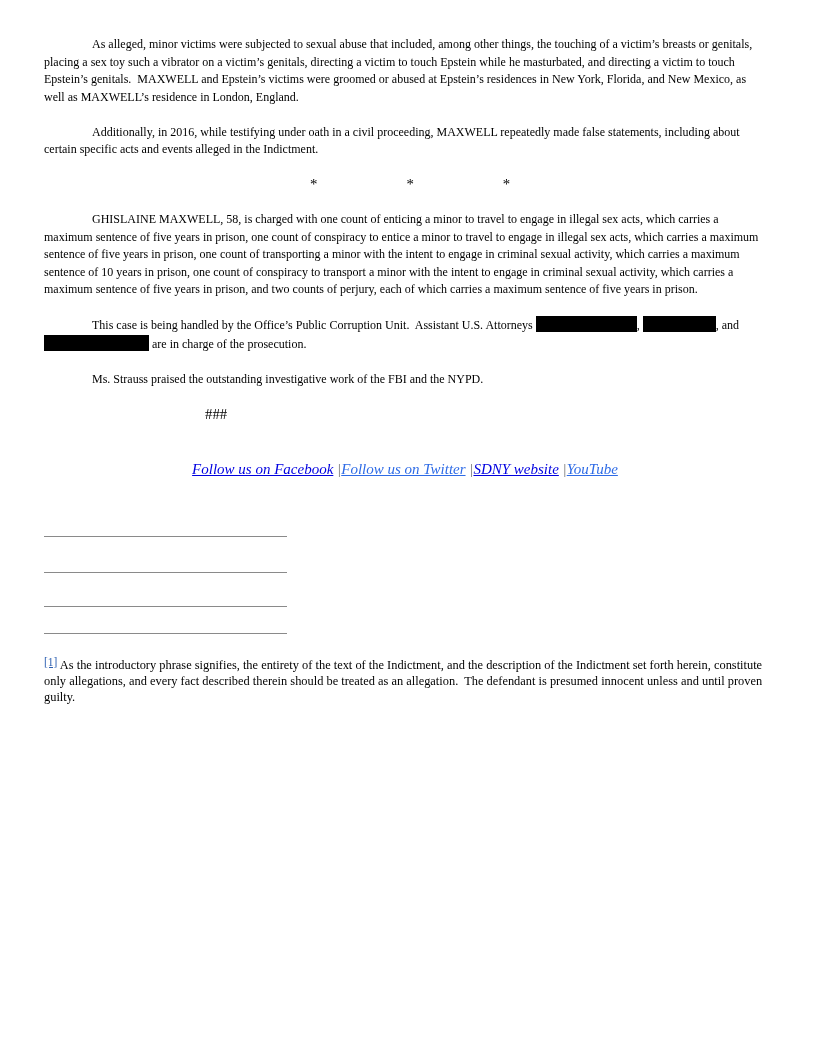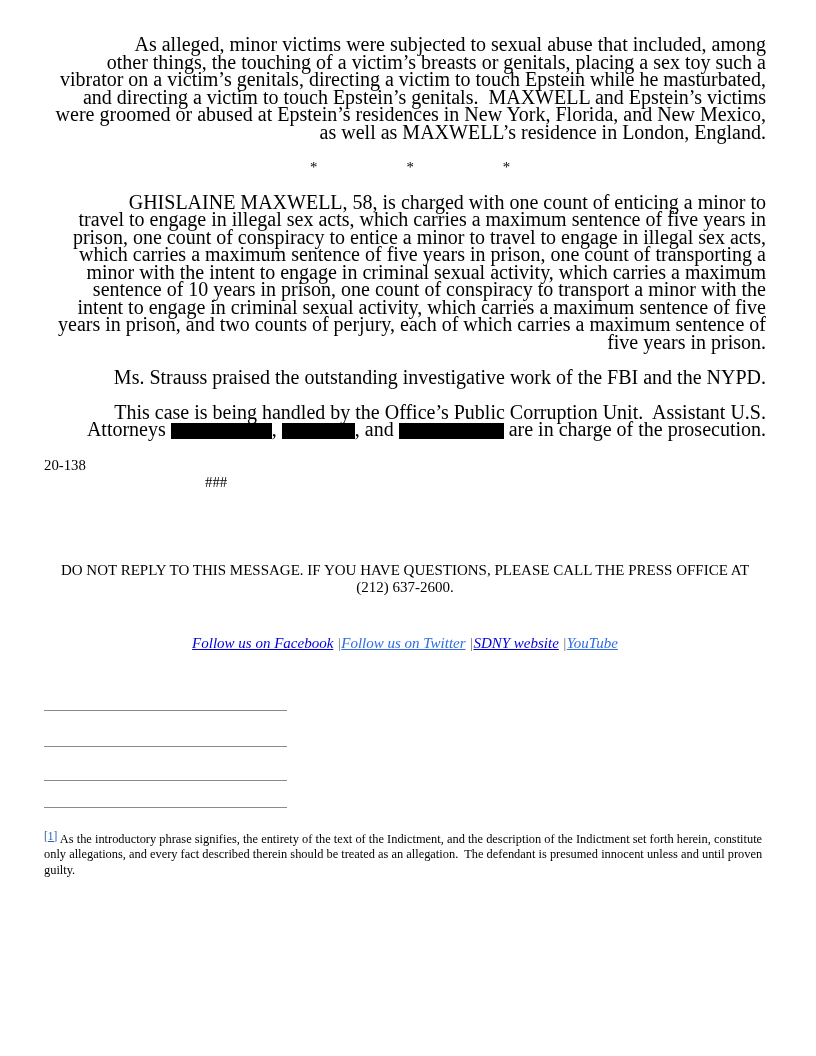--- a/index.html
+++ b/index.html
@@ -13,23 +13,22 @@
   html,body{margin:0;padding:0;}
   body{
     width:816px;height:1056px;background:#ffffff;color:#000;
     font-family:"Liberation Serif","DejaVu Serif",serif;
     overflow:hidden;
   }
   .page{box-sizing:border-box;width:816px;padding:36px 50px 0 44px;}
   .para{
     margin:0 0 17.5px 0;
     text-indent:48px;
-    font-size:20px;line-height:17.5px;
+    font-size:12px;line-height:17.5px;
     white-space:pre-wrap;
-    text-align:right;
   }
   .stars{
     margin:0 0 17.5px 0;
     padding-left:266px;
     font-size:14.8px;line-height:17.5px;
   }
   .stars span{display:inline-block;margin-right:89px;}
   .stars span:last-child{margin-right:0;}
   .redact{
     display:inline-block;
@@ -79,35 +78,34 @@
     cursor:pointer;
   }
 </style>
 </head>
 <body>
 
 <div class="page">
 
   <p class="para">As alleged, minor victims were subjected to sexual abuse that included, among other things, the touching of a victim’s breasts or genitals, placing a sex toy such a vibrator on a victim’s genitals, directing a victim to touch Epstein while he masturbated, and directing a victim to touch Epstein’s genitals.  MAXWELL and Epstein’s victims were groomed or abused at Epstein’s residences in New York, Florida, and New Mexico, as well as MAXWELL’s residence in London, England.</p>
 
+  <p class="para">Additionally, in 2016, while testifying under oath in a civil proceeding, MAXWELL repeatedly made false statements, including about certain specific acts and events alleged in the Indictment.</p>
 
   <div class="stars"><span>*</span><span>*</span><span>*</span></div>
 
   <p class="para">GHISLAINE MAXWELL, 58, is charged with one count of enticing a minor to travel to engage in illegal sex acts, which carries a maximum sentence of five years in prison, one count of conspiracy to entice a minor to travel to engage in illegal sex acts, which carries a maximum sentence of five years in prison, one count of transporting a minor with the intent to engage in criminal sexual activity, which carries a maximum sentence of 10 years in prison, one count of conspiracy to transport a minor with the intent to engage in criminal sexual activity, which carries a maximum sentence of five years in prison, and two counts of perjury, each of which carries a maximum sentence of five years in prison.</p>
 
 
+  <p class="para"><span>This case is being handled by the Office’s Public Corruption Unit.  Assistant U.S. Attorneys </span><span class="redact rw1"></span><span class="redact rw2"></span><span>, </span><span class="redact rw3"></span><span>, and </span><span class="redact rw4"></span><span> are in charge of the prosecution.</span></p>
+
   <p class="para">Ms. Strauss praised the outstanding investigative work of the FBI and the NYPD.</p>
 
-  <p class="para"><span>This case is being handled by the Office’s Public Corruption Unit.  Assistant U.S. Attorneys </span><span class="redact rw1"></span><span class="redact rw2"></span><span>, </span><span class="redact rw3"></span><span>, and </span><span class="redact rw4"></span><span> are in charge of the prosecution.</span></p>
 
-
-  <div class="case-number">20-138</div>
   <div class="end-marker">###</div>
 
-  <p class="notice">DO NOT REPLY TO THIS MESSAGE. IF YOU HAVE QUESTIONS, PLEASE CALL THE PRESS OFFICE AT (212) 637-2600.</p>
 
   <div class="links"><a class="link-dark">Follow us on Facebook</a><span class="sep"> |</span><a class="link-light">Follow us on Twitter</a><span class="sep"> |</span><a class="link-dark">SDNY website</a><span class="sep"> |</span><a class="link-light">YouTube</a></div>
 
   <div class="rule rule-1"></div>
   <div class="rule rule-2"></div>
   <div class="rule rule-3"></div>
   <div class="rule rule-4"></div>
 
   <p class="footnote"><span class="fn-ref">[1]</span><span> As the introductory phrase signifies, the entirety of the text of the Indictment, and the description of the Indictment set forth herein, constitute only allegations, and every fact described therein should be treated as an allegation.  The defendant is presumed innocent unless and until proven guilty.</span></p>
 

